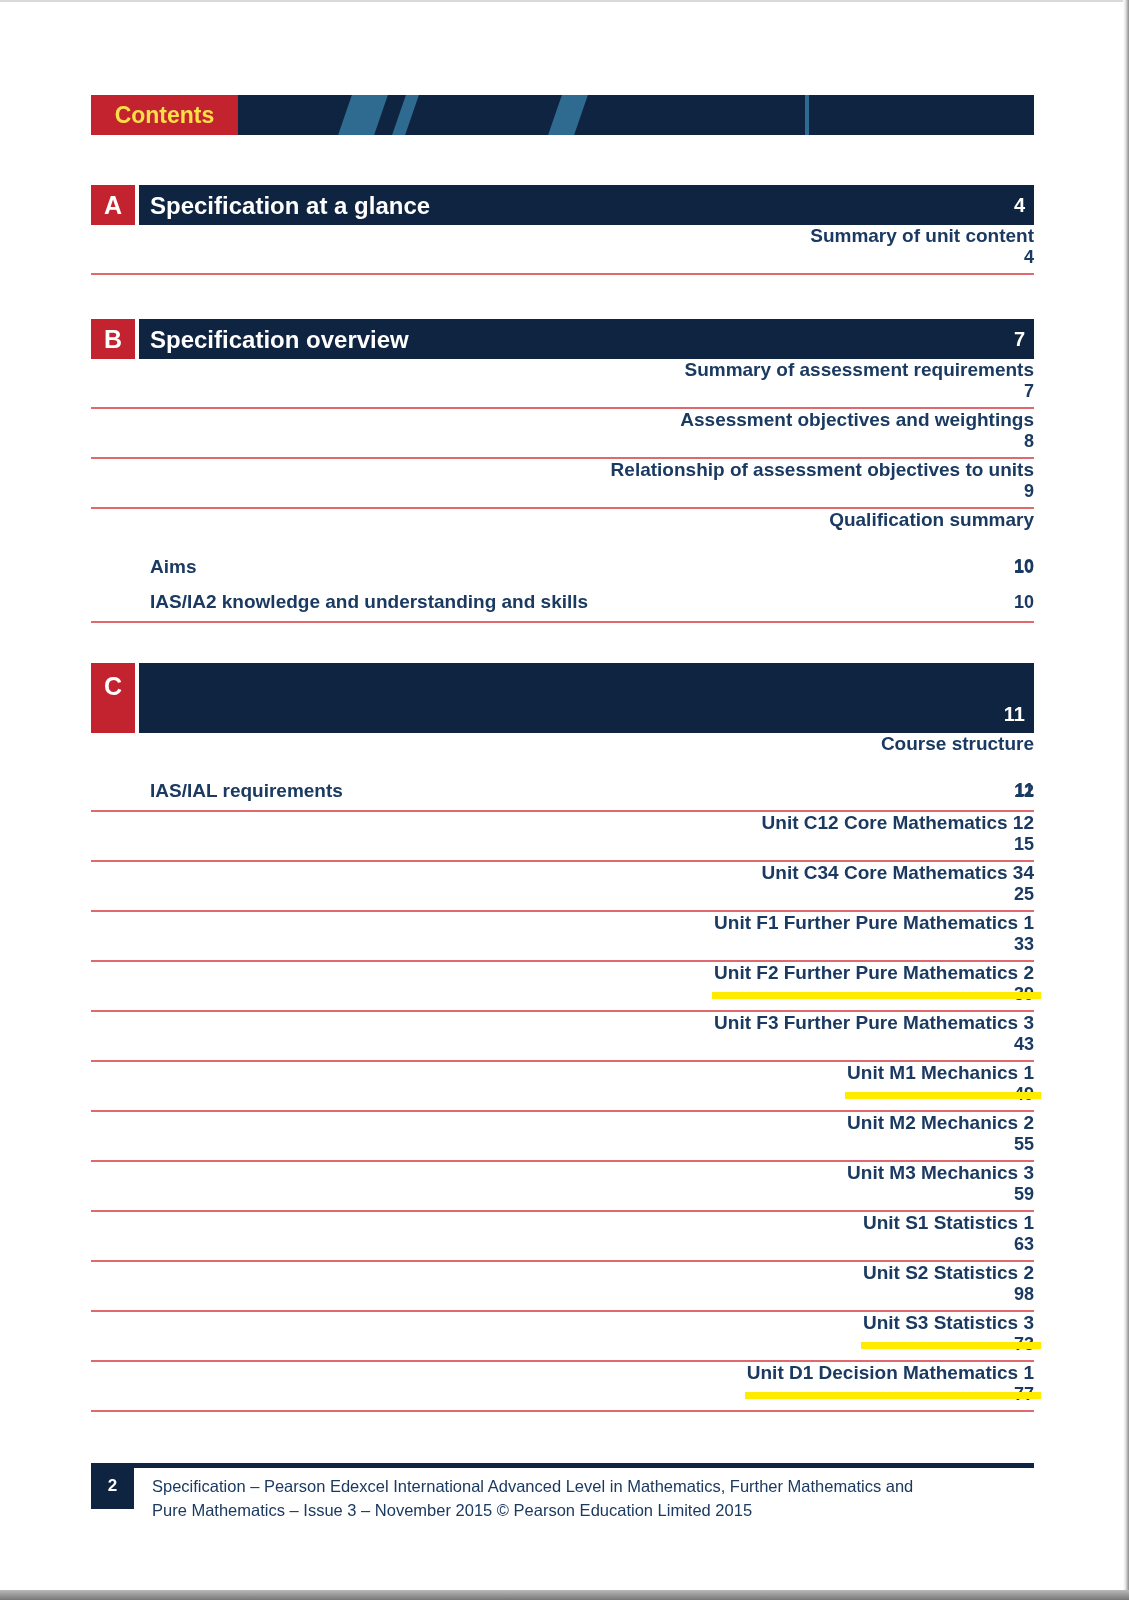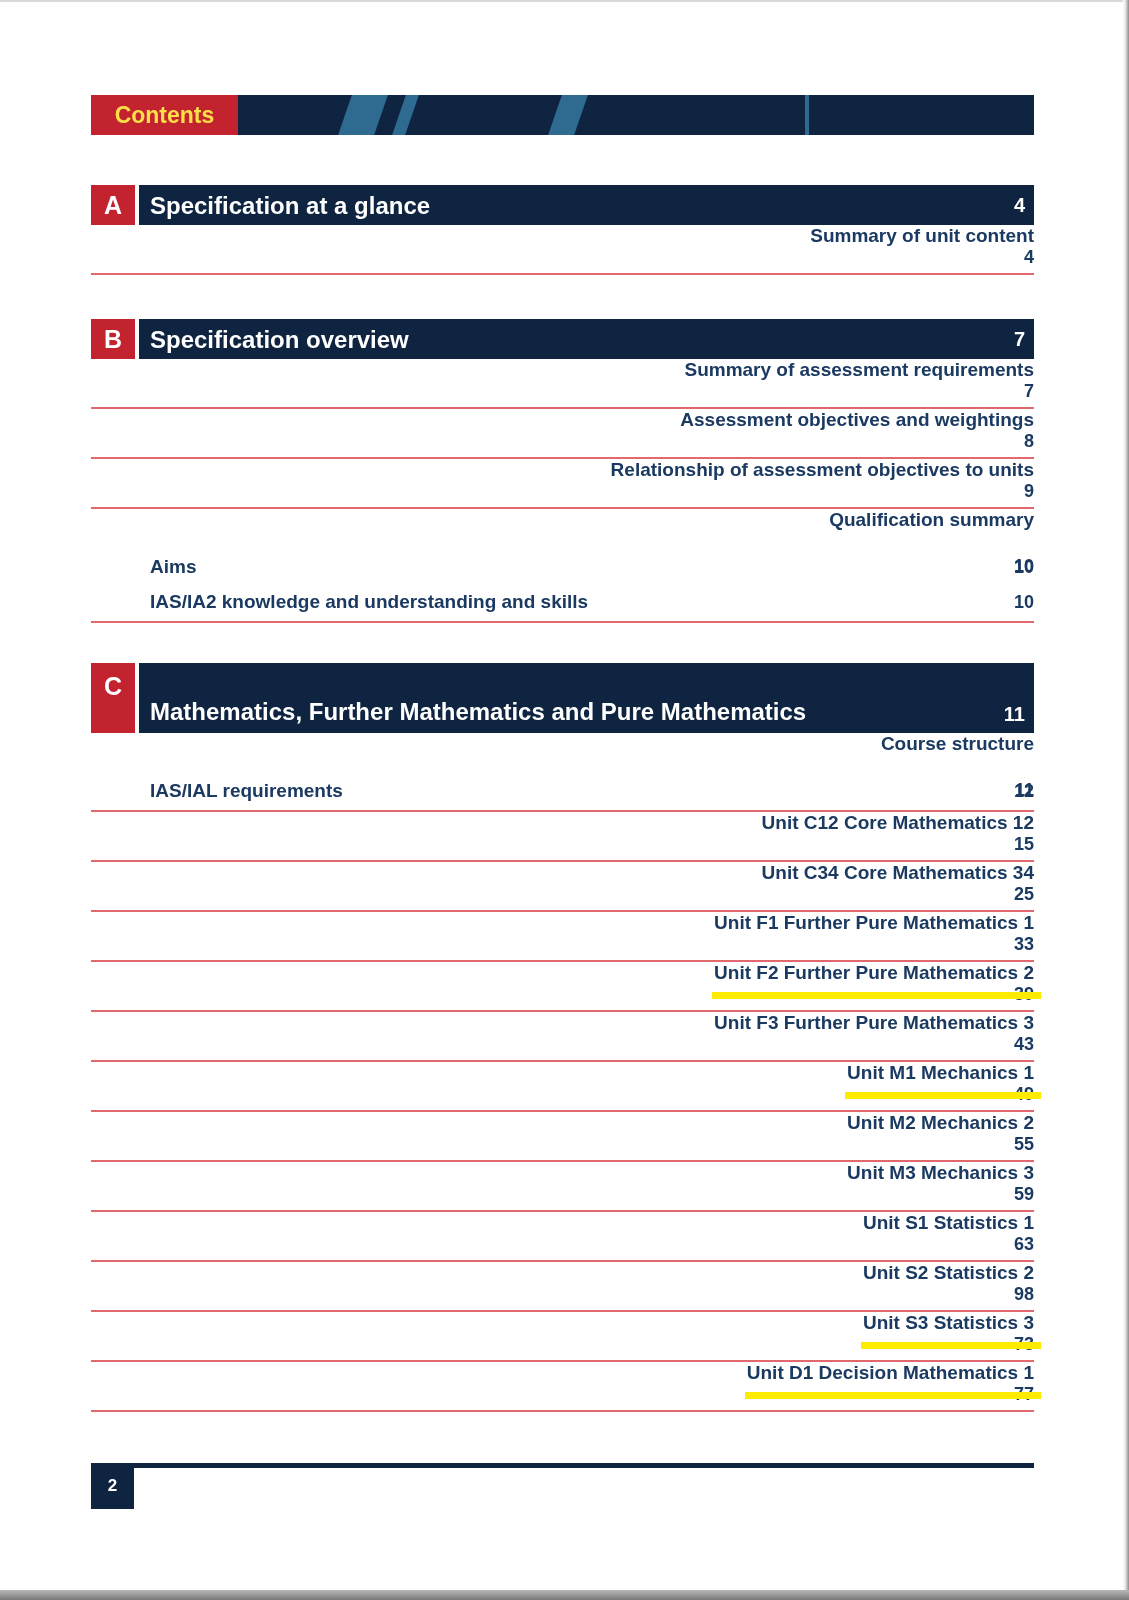--- a/index.html
+++ b/index.html
@@ -172,21 +172,20 @@
           <div class="toc-row lvl2 ruled">
             <span class="toc-label">IAS/IA2 knowledge and understanding and skills</span>
             <span class="toc-page">10</span>
           </div>
         </div>
         <div class="toc-section">
           <div class="sec-bar tall">
             <div class="sec-letter">C</div>
             <div class="sec-bar-body">
               <div class="sec-titles">
-                <div class="sec-title">Mathematics, Further Mathematics and Pure Mathematics</div>
               </div>
               <div class="sec-bar-page">11</div>
             </div>
           </div>
           <div class="toc-row lvl1 compact">
             <span class="toc-label">Course structure</span>
             <span class="toc-page">11</span>
           </div>
           <div class="toc-row lvl2 ruled">
             <span class="toc-label">IAS/IAL requirements</span>
@@ -238,19 +237,23 @@
           </div>
           <div class="toc-row lvl1 ruled">
             <span class="toc-label hl">Unit D1 Decision Mathematics 1</span>
             <span class="toc-page">77</span>
           </div>
         </div>
       </div>
 
     <div class="footer">
       <div class="footer-pagebox">2</div>
+      <div class="footer-text">
+        <div>Specification – Pearson Edexcel International Advanced Level in Mathematics, Further Mathematics and</div>
+        <div>Pure Mathematics – Issue 3 – November 2015 © Pearson Education Limited 2015</div>
+      </div>
     </div>
 
   </div>
 
   <div class="edge-right"></div>
   <div class="edge-bottom"></div>
 </div>
 
 </body></html>

